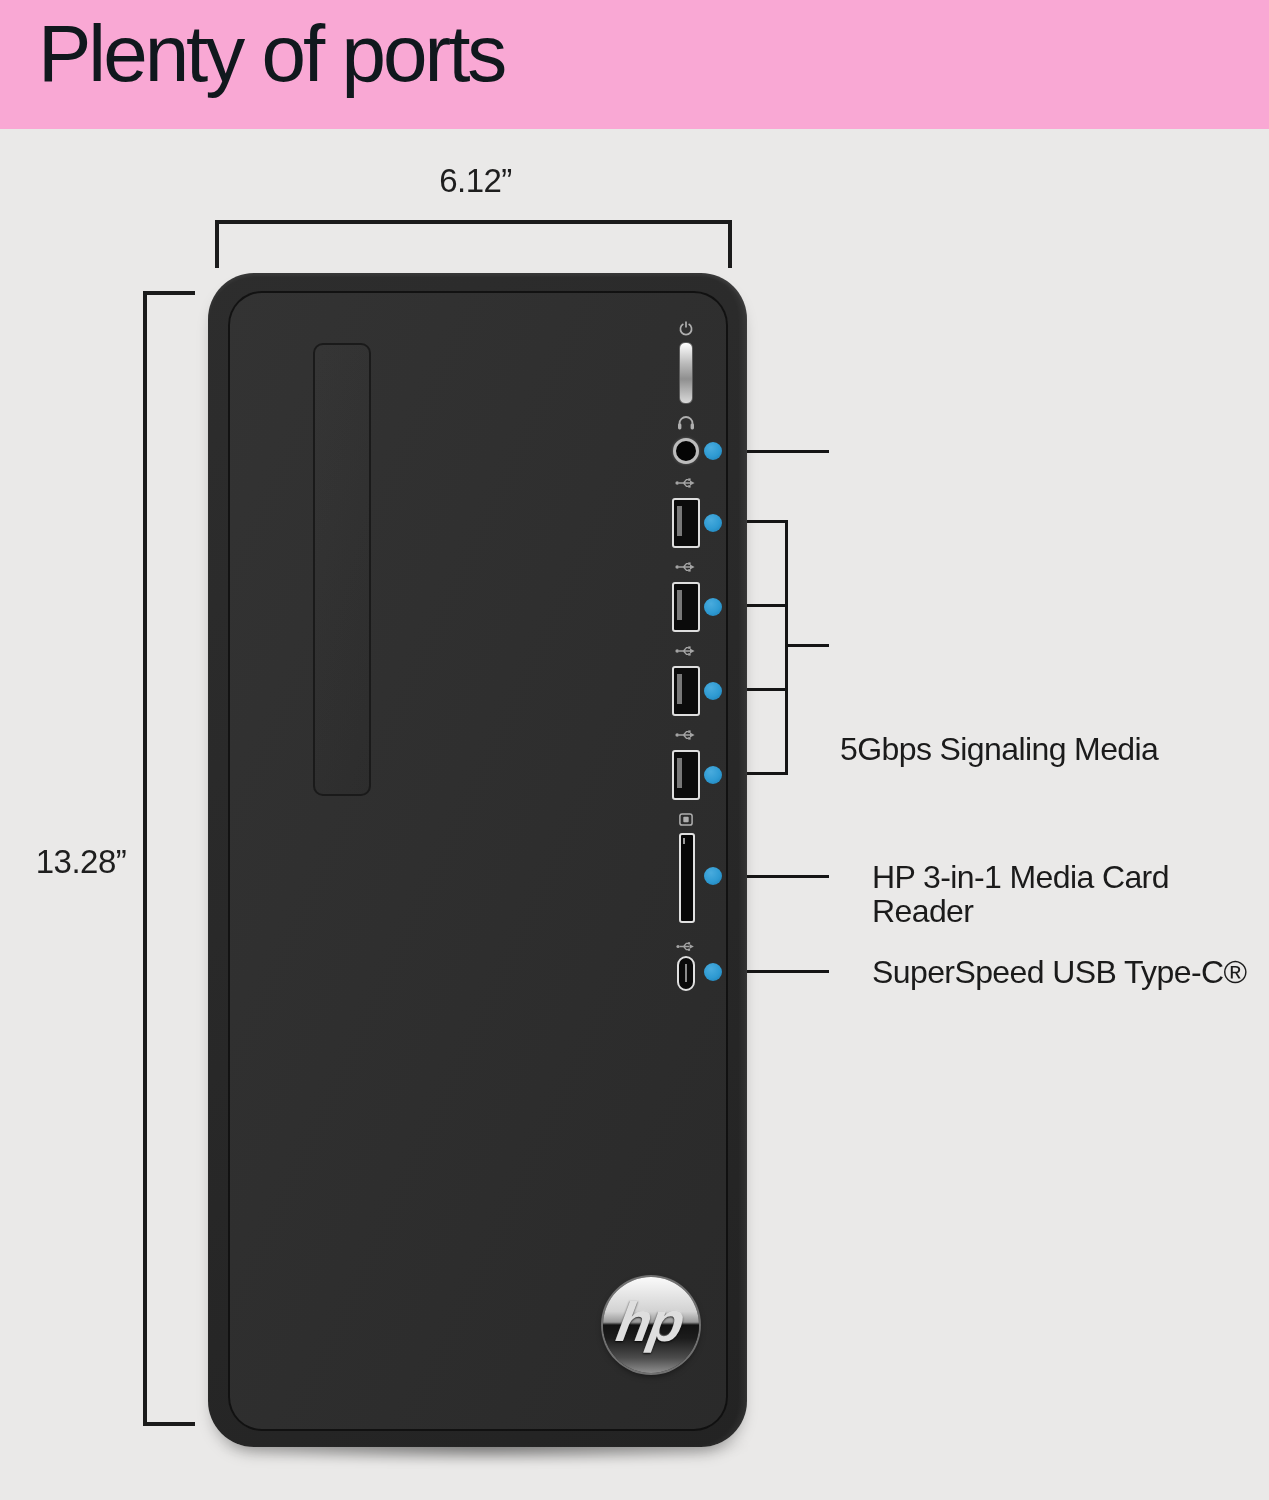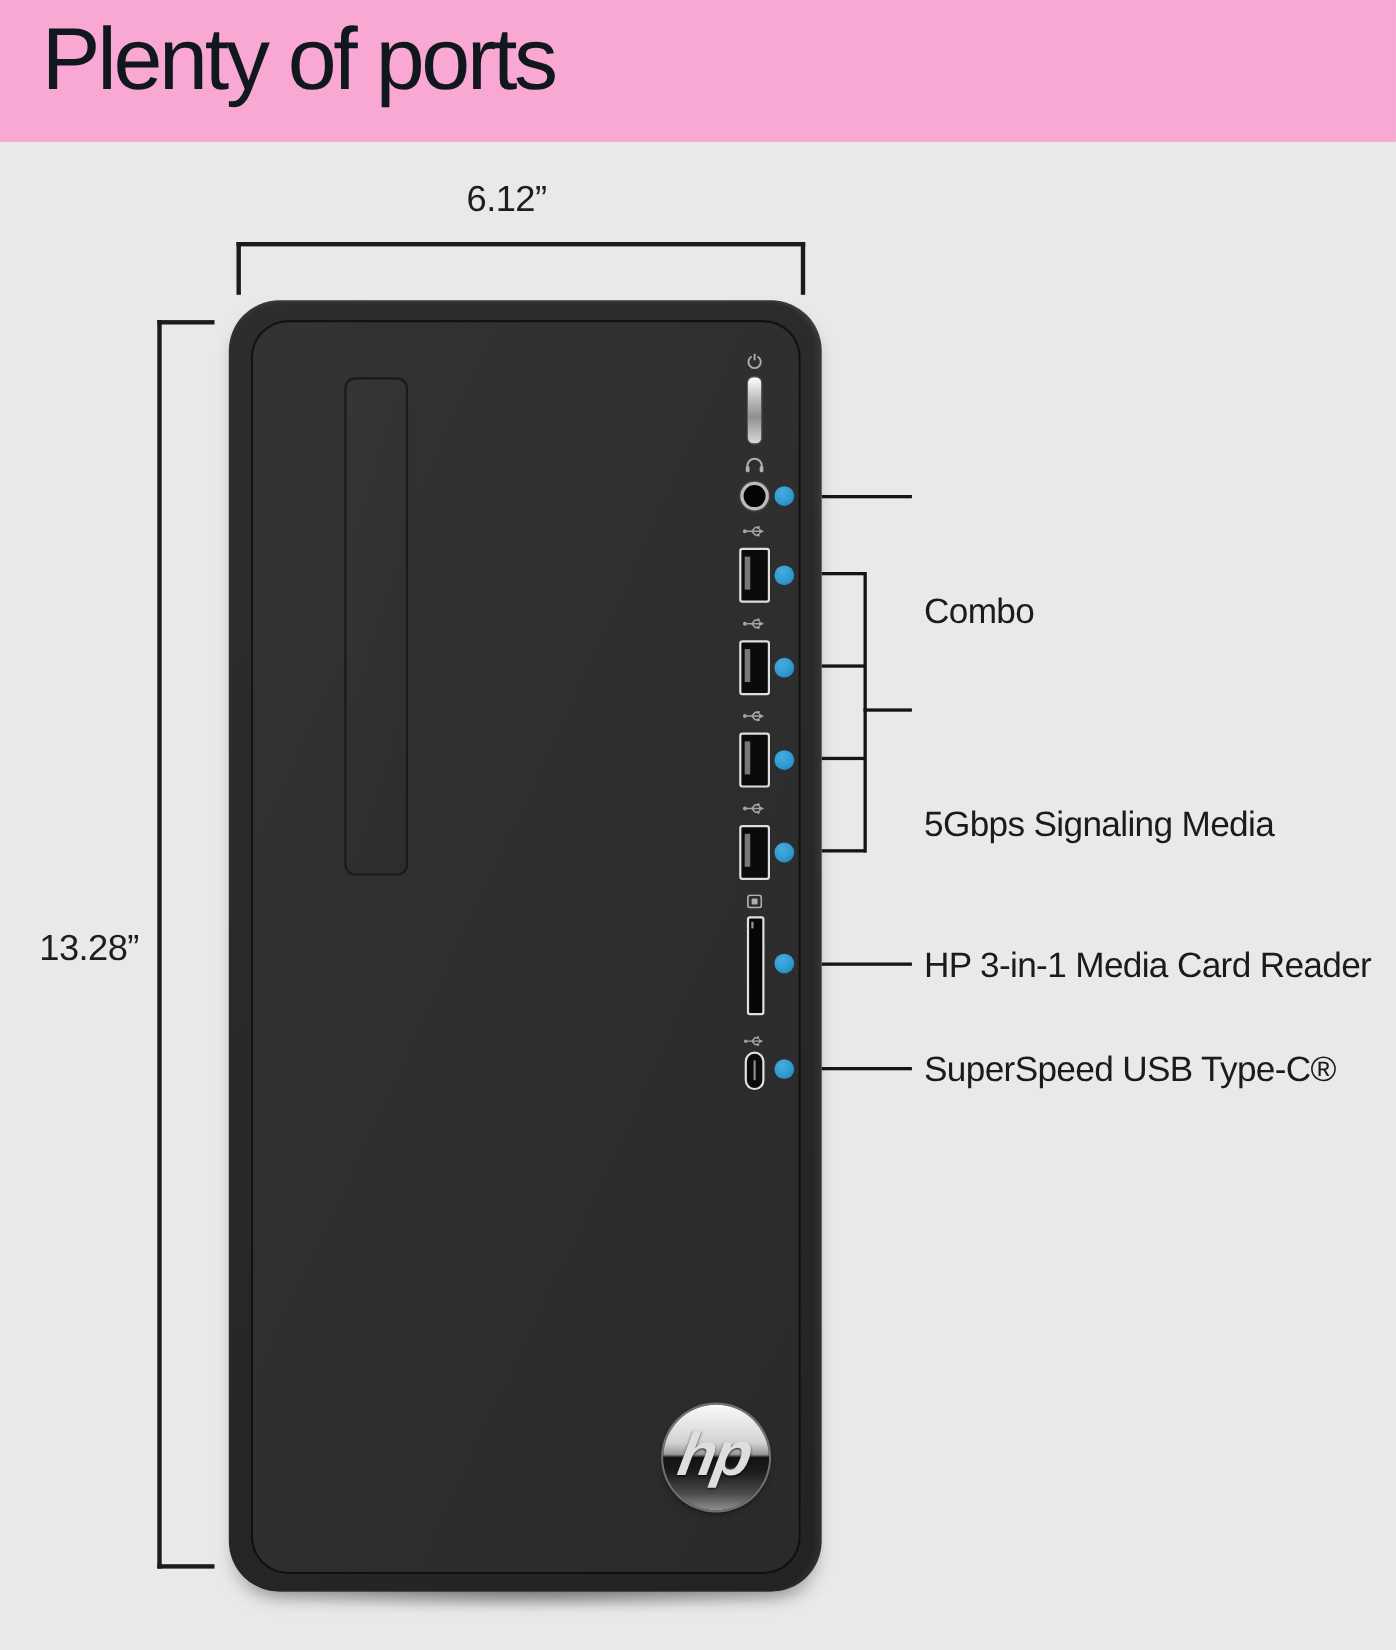--- a/index.html
+++ b/index.html
@@ -57,34 +57,34 @@
   .hp-logo span{font-style:italic;font-weight:700;font-size:56px;letter-spacing:-2px;
         transform:skewX(-10deg) translate(-2px,-4px);color:#dedede;
         text-shadow:0 1px 2px rgba(0,0,0,0.85),0 -1px 1px rgba(255,255,255,0.35);}
 
   
   .c-line{position:absolute;background:#151515;}
 
   
   .label{position:absolute;left:840px;font-size:32px;color:#1b1b1b;letter-spacing:-0.6px;
         white-space:pre-wrap;line-height:52px;}
-  .label.single{line-height:34px;}
+  .label.single{line-height:34px;margin-left:32px;}
   .rear{position:absolute;left:840px;top:1191px;font-size:31px;color:#161616;
         letter-spacing:-0.5px;line-height:40px;white-space:pre-wrap;}
 </style>
 </head>
 <body>
 
 <div class="page">
 
   <div class="header">
     <h1>Plenty of ports</h1>
   </div>
 
-  <div class="dim-label" style="left:202px;top:162px;width:517px;">6.12”</div>
+  <div class="dim-label" style="left:217px;top:162px;width:517px;">6.12”</div>
   <div class="dim-line" style="left:215px;top:220px;width:517px;height:4px;"></div>
   <div class="dim-line" style="left:215px;top:220px;width:4px;height:48px;"></div>
   <div class="dim-line" style="left:728px;top:220px;width:4px;height:48px;"></div>
 
   <div class="dim-label" style="left:25px;top:843px;width:112px;">13.28”</div>
   <div class="dim-line" style="left:143px;top:291px;width:4px;height:1135px;"></div>
   <div class="dim-line" style="left:143px;top:291px;width:52px;height:4px;"></div>
   <div class="dim-line" style="left:143px;top:1422px;width:52px;height:4px;"></div>
 
   <div class="tower-shadow"></div>
@@ -186,21 +186,20 @@
   <div class="c-line" style="left:747px;top:604px;width:40px;height:3px;"></div>
   <div class="c-line" style="left:747px;top:688px;width:40px;height:3px;"></div>
   <div class="c-line" style="left:747px;top:772px;width:40px;height:3px;"></div>
   <div class="c-line" style="left:785px;top:520px;width:3px;height:255px;"></div>
   <div class="c-line" style="left:785px;top:644px;width:44px;height:3px;"></div>
 
   <div class="c-line" style="left:747px;top:875px;width:82px;height:3px;"></div>
   <div class="c-line" style="left:747px;top:970px;width:82px;height:3px;"></div>
 
   <div class="label" style="top:425px;">
-    <div>Combo</div>
   </div>
 
   <div class="label" style="top:619px;">
     <div>5Gbps Signaling Media</div>
   </div>
 
   <div class="label single" style="top:860px;">HP 3-in-1 Media Card Reader</div>
 
   <div class="label single" style="top:955px;text-align:center;">SuperSpeed USB Type-C®</div>
 

